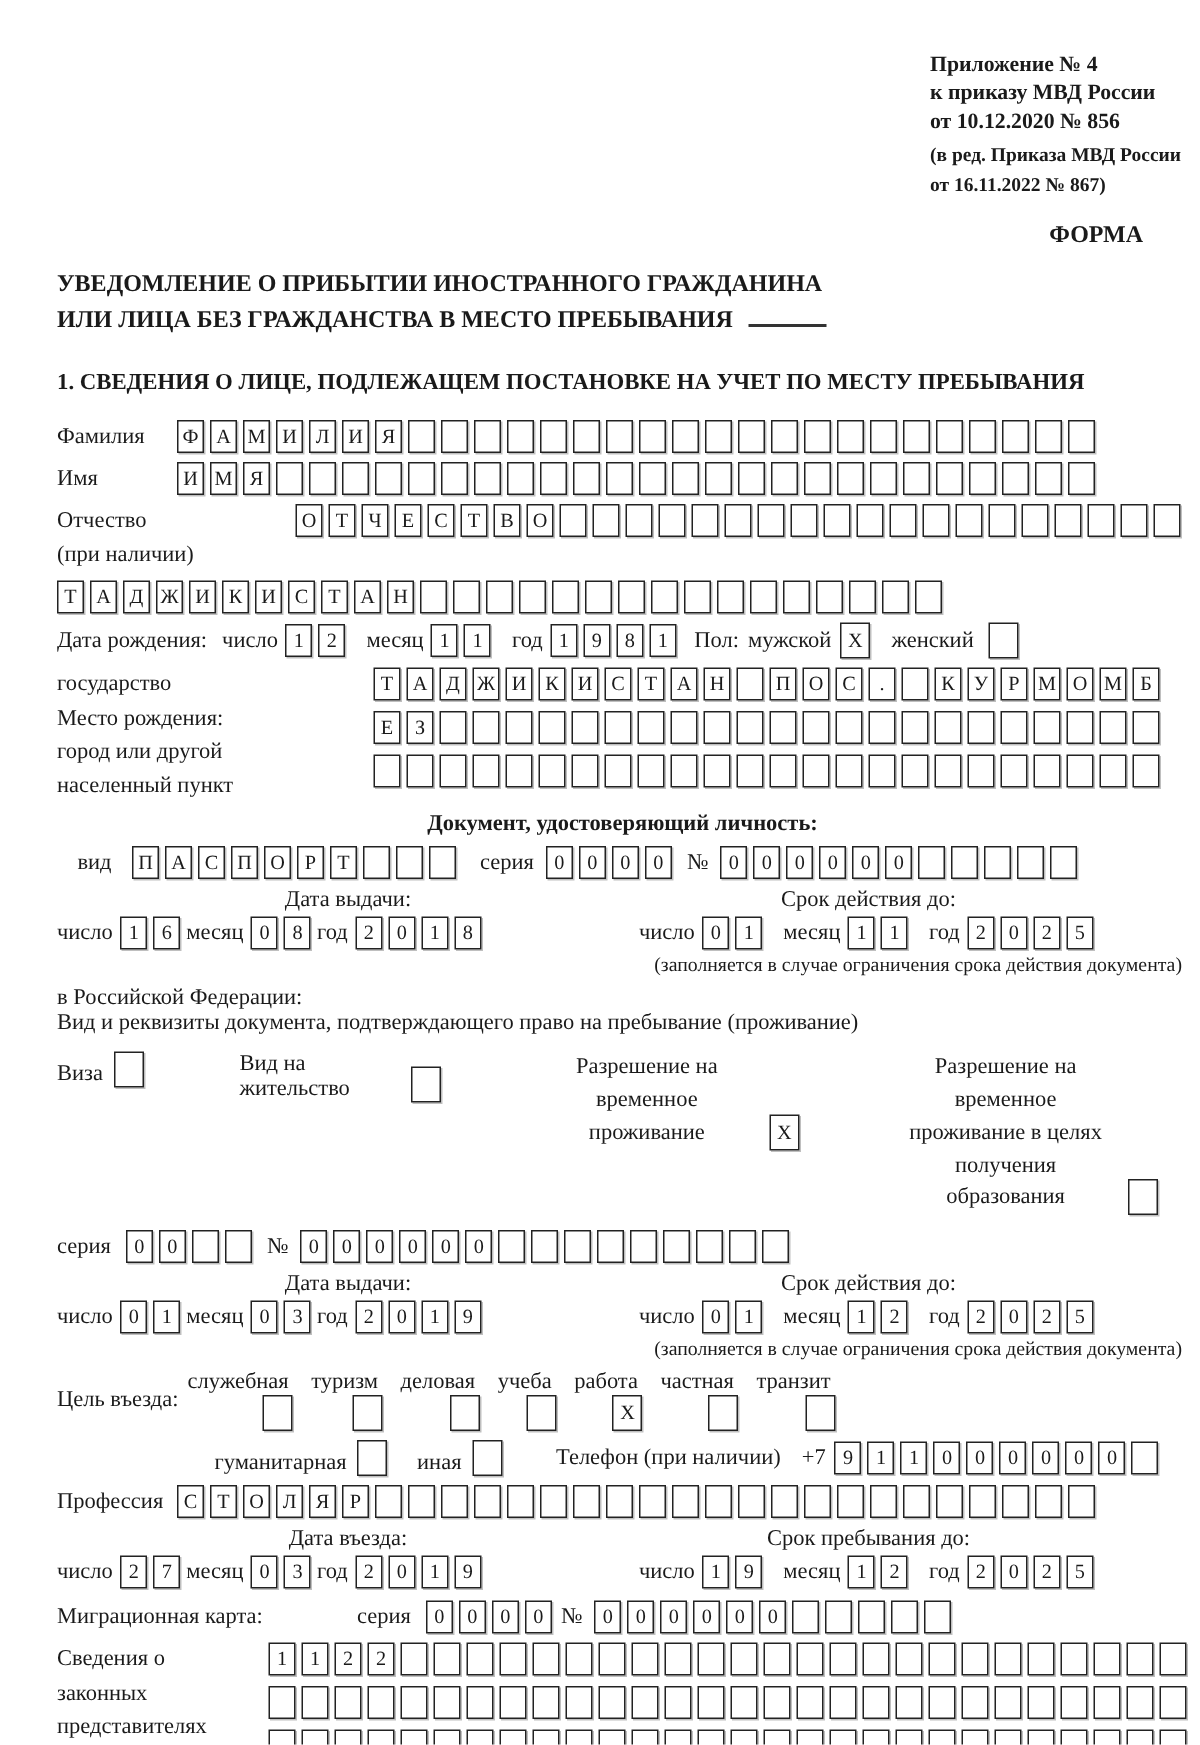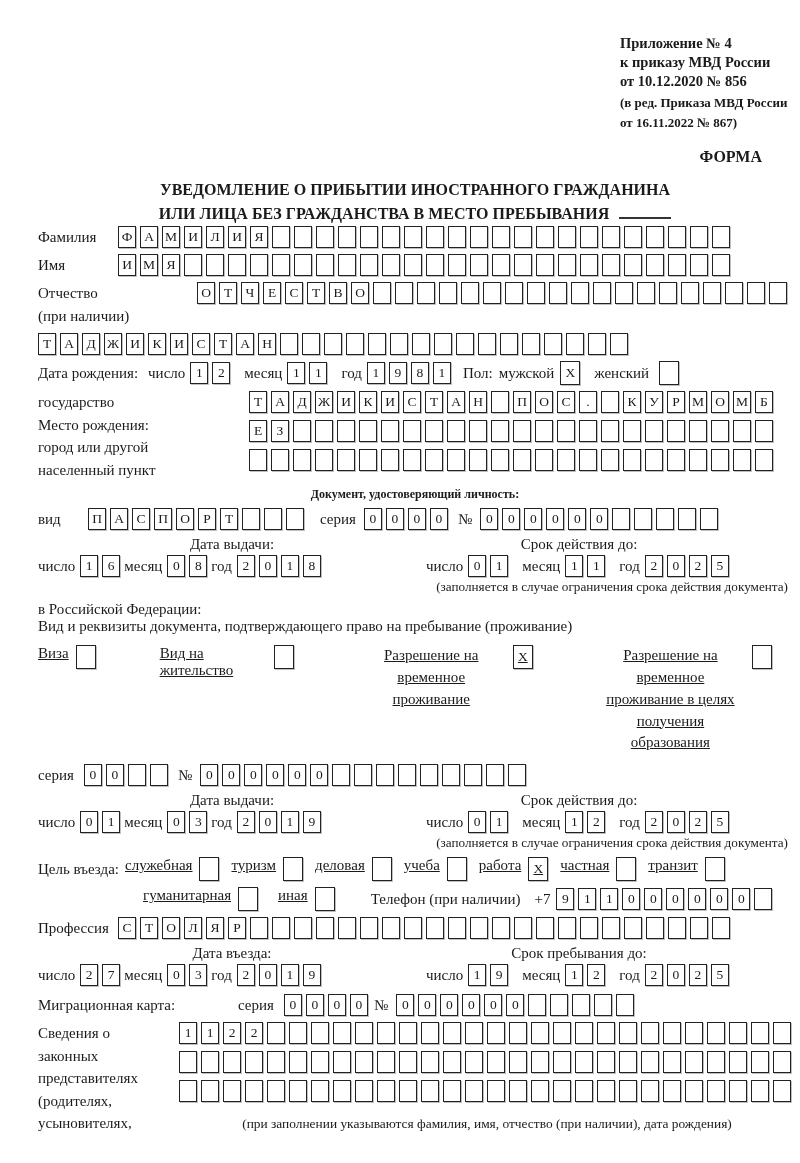--- a/index.html
+++ b/index.html
@@ -5,58 +5,58 @@
   html,body{margin:0;padding:0;}
   body{
     width:800px;height:1163px;background:#ffffff;color:#1a1a1a;
     font-family:"Liberation Serif", serif;font-size:15px;overflow:hidden;
   }
   .page{padding:34px 8px 0 38px;}
   
   .appendix{margin-left:582px;line-height:1.3;font-size:14.5px;font-weight:bold;}
   .appendix .small{font-size:13px;margin-top:4px;}
   .forma{text-align:right;margin:16px 30px 0 0;font-weight:bold;font-size:16px;}
-  .title{text-align:center;font-weight:bold;font-size:16px;margin-top:12px;line-height:1.5;}
+  .title{text-align:left;font-weight:bold;font-size:16px;margin-top:12px;line-height:1.5;}
   .blank-line{display:inline-block;width:52px;border-bottom:2px solid #333;height:4px;margin-left:10px;}
   .sec-heading{font-weight:bold;font-size:15.2px;margin:20px 0 16px 0;}
   
   .cell{
     display:inline-flex;flex:none;width:16px;height:20px;border:1.5px solid #222;
     margin-right:4px;align-items:center;justify-content:center;
     font-size:13.5px;box-shadow:1px 1px 0 rgba(0,0,0,0.25);background:#fff;
   }
   .cb .cell{width:18px;height:22px;}
   .boxrow{display:inline-flex;flex:none;align-items:center;}
   
   .frow{display:flex;align-items:center;margin-bottom:6px;}
   .frow.top{align-items:flex-start;gap:44px;}
   .lbl{flex:none;}
   .lblcol{flex:none;line-height:1.5;}
-  .w80{width:80px;} .w115{width:115px;} .w100{width:100px;} .w167{width:167px;} .w50{width:50px;}
+  .w80{width:80px;} .w115{width:115px;} .w100{width:100px;} .w167{width:167px;} .w50{width:50px;text-align:center;}
   .stack .boxrow{display:flex;margin-bottom:7px;}
   
   .dates-heads{display:flex;margin:4px 0 2px 0;}
   .dates-heads .h1{width:388px;text-align:center;}
   .dates-heads .h2{flex:1;text-align:center;padding-right:60px;}
   .dates-row{display:flex;align-items:center;margin-bottom:2px;}
   .dates-row .half{width:388px;display:inline-flex;align-items:center;}
   .dgroup{display:inline-flex;align-items:center;}
   .dlbl{margin-right:5px;}
   .dgroup .mid{margin-left:10px;margin-right:5px;}
   .note{font-size:13.2px;margin-bottom:6px;}
   .noteR{text-align:right;padding-right:4px;}
   
-  .doc-heading{text-align:center;font-weight:bold;font-size:12px;margin:4px 0 6px 0;}
+  .doc-heading{text-align:center;font-weight:bold;font-size:15px;margin:4px 0 6px 0;}
   .intro{font-size:15px;margin-bottom:10px;}
   
-  .opt{display:inline-flex;align-items:flex-start;margin-right:16px;text-decoration:underline;}
+  .opt{display:inline-flex;align-items:flex-end;margin-right:16px;}
   .opt .olbl{margin-right:7px;}
   .opt .ml{text-align:center;line-height:1.45;margin-right:8px;}
   .rchecks{margin:2px 0 10px 0;}
-  .purpose .opt{margin-right:8px;}
+  .purpose .opt{margin-right:8px;flex-direction:column;}
   .purpose2{margin-left:105px;}
   .phlbl{margin:0 14px 0 16px;}
   .pfx{margin-right:6px;}
   .mr10{margin-right:10px;}
   .reps-note{font-size:13.4px;text-align:center;margin:4px 0 0 150px;}
 </style>
 </head>
 <body>
 
 <div class="page">
@@ -68,20 +68,21 @@
     <div class="small">(в ред. Приказа МВД России</div>
     <div class="small">от 16.11.2022 № 867)</div>
   </div>
   <div class="forma">ФОРМА</div>
 
   <div class="title">
     <div>УВЕДОМЛЕНИЕ О ПРИБЫТИИ ИНОСТРАННОГО ГРАЖДАНИНА</div>
     <div><span>ИЛИ ЛИЦА БЕЗ ГРАЖДАНСТВА В МЕСТО ПРЕБЫВАНИЯ</span><span class="blank-line"></span></div>
   </div>
 
+  <div class="sec-heading">1. СВЕДЕНИЯ О ЛИЦЕ, ПОДЛЕЖАЩЕМ ПОСТАНОВКЕ НА УЧЕТ ПО МЕСТУ ПРЕБЫВАНИЯ</div>
 
   <div class="frow">
     <span class="lbl w80">Фамилия</span>
     <span class="boxrow">
         <span class="cell">Ф</span>
         <span class="cell">А</span>
         <span class="cell">М</span>
         <span class="cell">И</span>
         <span class="cell">Л</span>
         <span class="cell">И</span>

